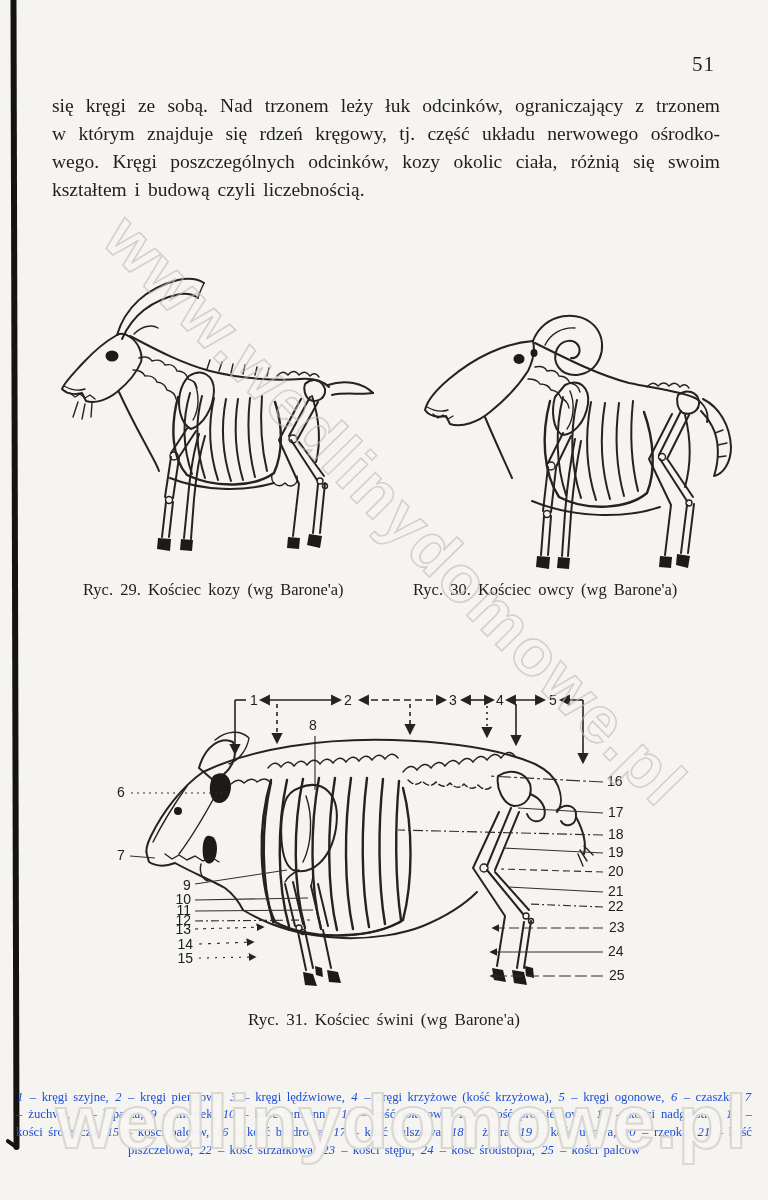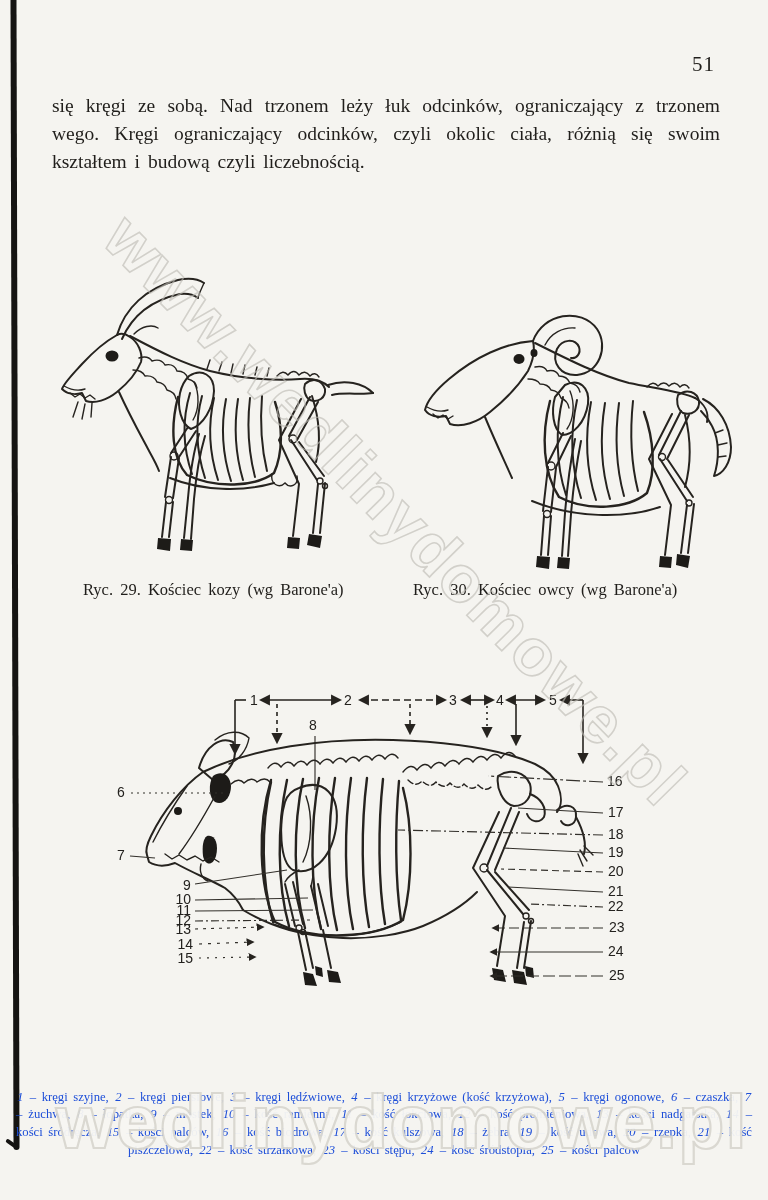--- a/index.html
+++ b/index.html
@@ -46,21 +46,22 @@
 
 <div class="page">
 
   <div class="scan-bar"></div>
   <div class="scan-bar-tail"></div>
 
   <div class="page-number">51</div>
 
   <div class="body-text">
     <div class="jline">się kręgi ze sobą. Nad trzonem leży łuk odcinków, ograniczający z trzonem</div>
-    <div class="jline">wego. Kręgi ograniczający odcinków, czyli okolic ciała, różnią się swoim</div>
+    <div class="jline">w którym znajduje się rdzeń kręgowy, tj. część układu nerwowego ośrodko-</div>
+    <div class="jline">wego. Kręgi poszczególnych odcinków, kozy okolic ciała, różnią się swoim</div>
     <div class="jline last">kształtem i budową czyli liczebnością.</div>
   </div>
 
   <svg class="figsvg fig-goat" width="352" height="325" viewBox="0 0 352 325">
 
     <path class="ln" d="M95,85 C103,58 124,38 156,30 C166,28 176,29 182,33"></path>
     <path class="ln" d="M100,89 C110,66 130,50 158,44 C166,43 172,45 176,48"></path>
     <path class="thin" d="M182,33 C180,38 177,43 176,48"></path>
     <path class="thin" d="M112,84 C120,76 130,74 136,78"></path>
 
@@ -306,20 +307,21 @@
     <text class="numtxt" x="505" y="235">22</text>
     <path class="ldr" d="M500,231 L425,228" stroke-dasharray="8,3,2,3"></path>
     <text class="numtxt" x="506" y="256">23</text>
     <path class="ldr" d="M500,252 L390,252" stroke-dasharray="10,4" marker-end="url(#ah)"></path>
     <text class="numtxt" x="505" y="280">24</text>
     <path class="ldr" d="M500,276 L388,276" marker-end="url(#ah)"></path>
     <text class="numtxt" x="506" y="304">25</text>
     <path class="ldr" d="M500,300 L388,300" stroke-dasharray="12,4" marker-end="url(#ah)"></path>
   </svg>
 
+  <div class="caption cap31">Ryc. 31. Kościec świni (wg Barone'a)</div>
 
   <p class="legend"><i class="lnum">1</i> – kręgi szyjne, <i class="lnum">2</i> – kręgi piersiowe, <i class="lnum">3</i> – kręgi lędźwiowe, <i class="lnum">4</i> – kręgi krzyżowe (kość krzyżowa), <i class="lnum">5</i> – kręgi ogonowe, <i class="lnum">6</i> – czaszka, <i class="lnum">7</i> – żuchwa, <i class="lnum">8</i> – łopatka, <i class="lnum">9</i> – mostek, <i class="lnum">10</i> – kość ramienna, <i class="lnum">11</i> – kość łokciowa, <i class="lnum">12</i> – kość promieniowa, <i class="lnum">13</i> – kości nadgarstka, <i class="lnum">14</i> – kości śródręcza, <i class="lnum">15</i> – kości palców, <i class="lnum">16</i> – kość biodrowa, <i class="lnum">17</i> – kość kulszowa, <i class="lnum">18</i> – żebra, <i class="lnum">19</i> – kość udowa, <i class="lnum">20</i> – rzepka, <i class="lnum">21</i> – kość piszczelowa, <i class="lnum">22</i> – kość strzałkowa, <i class="lnum">23</i> – kości stępu, <i class="lnum">24</i> – kość śródstopia, <i class="lnum">25</i> – kości palców</p>
 
   <svg class="wm" width="768" height="1200" viewBox="0 0 768 1200">
     <text transform="translate(100,242) rotate(45.5)" font-family="Liberation Sans, sans-serif" font-size="66" font-weight="bold" letter-spacing="2" fill="none" stroke="#bdbbb4" stroke-width="1.6" opacity="0.62">www.wedlinydomowe.pl</text>
     <text x="56" y="1148" font-family="Liberation Sans, sans-serif" font-size="76" font-weight="bold" letter-spacing="1" fill="#f8f7f3" stroke="#d9d7d0" stroke-width="2.2" opacity="0.95">wedlinydomowe.pl</text>
   </svg>
 
 </div>
 

